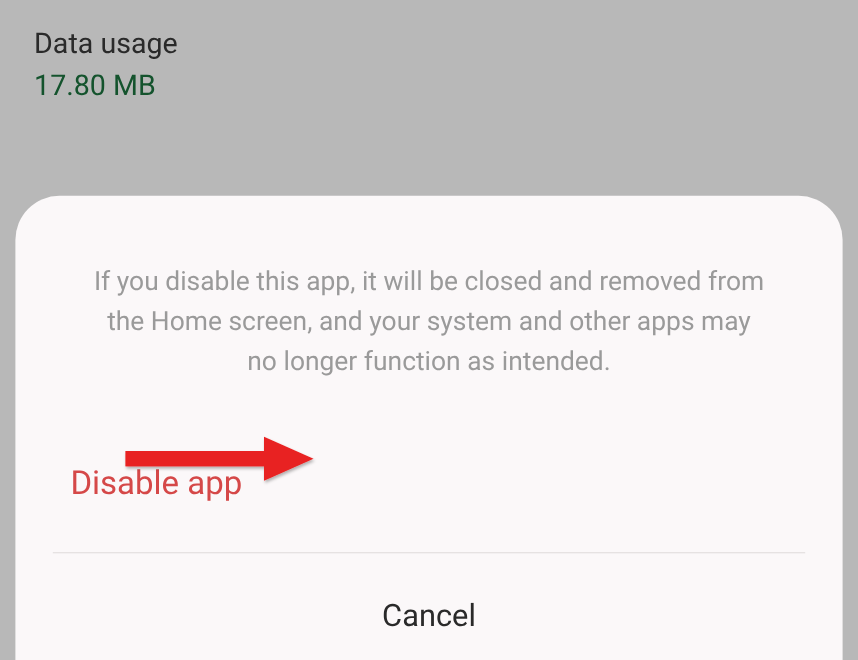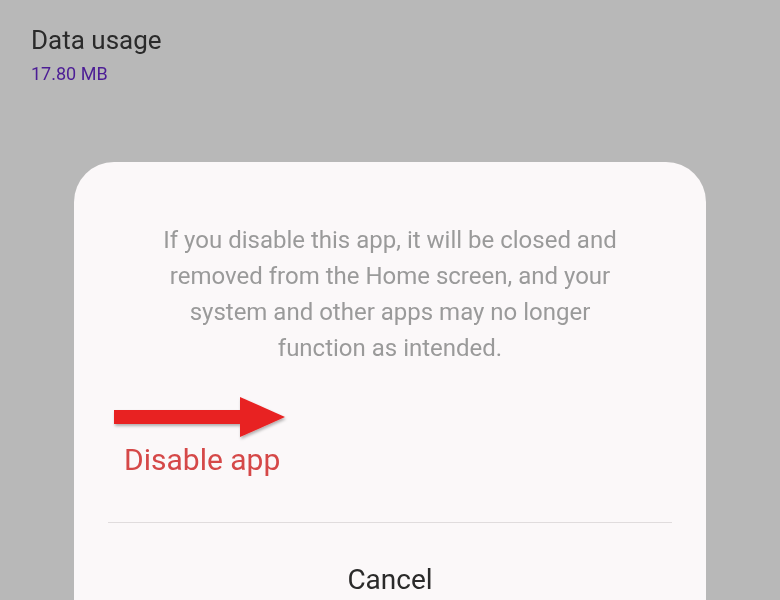--- a/index.html
+++ b/index.html
@@ -21,29 +21,29 @@
     .setting-item {
       margin-bottom: 38px;
     }
     .setting-title {
       font-size: 26px;
       color: #2a2a2a;
       font-weight: 400;
       margin-bottom: 8px;
     }
     .setting-value {
-      font-size: 18px;
-      color: #4c1d95;
+      font-size: 26px;
+      color: #14532d;
     }
     .modal {
       position: absolute;
       bottom: 0;
       left: 50%;
       transform: translateX(-50%);
-      width: 632px;
+      width: 752px;
       background: #fbf8f9;
       border-radius: 40px 40px 0 0;
       padding: 60px 50px 0 50px;
     }
     .modal-message {
       font-size: 24px;
       color: #9a9a9a;
       text-align: center;
       line-height: 1.5;
       margin-bottom: 60px;
@@ -59,21 +59,21 @@
     }
     .divider {
       height: 1px;
       background: #e0dcdd;
       margin: 0 -16px;
     }
     .modal-cancel {
       font-size: 28px;
       color: #2a2a2a;
       text-align: center;
-      padding: 40px 0 4px 0;
+      padding: 40px 0 24px 0;
       cursor: pointer;
       font-weight: 400;
     }
     .arrow {
       position: absolute;
       left: 110px;
       top: 392px;
       z-index: 10;
     }
   </style>

